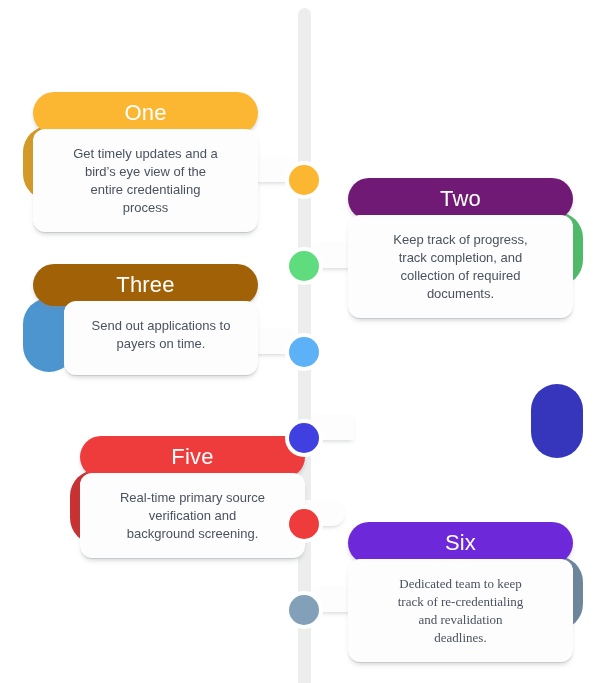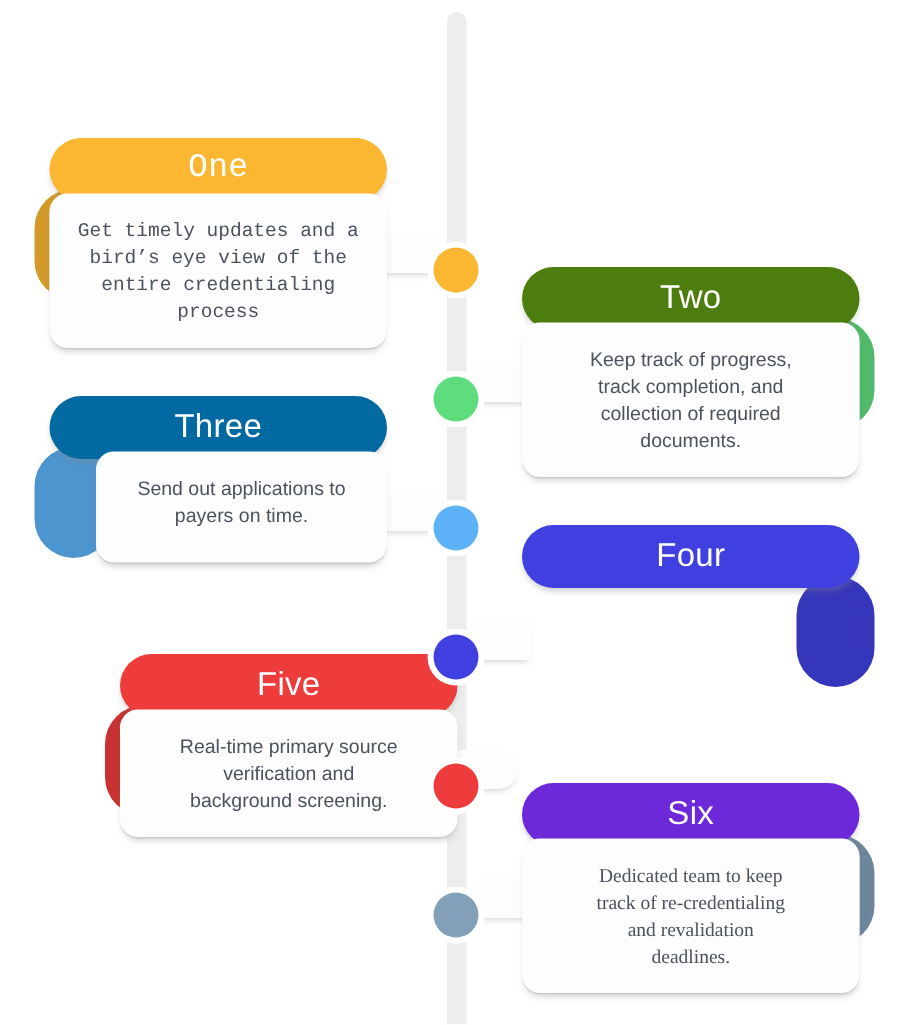--- a/index.html
+++ b/index.html
@@ -136,62 +136,59 @@
 
   <div id="nodes">
       <div class="node" style="top: 165px; background: rgb(251, 183, 49);"></div>
       <div class="node" style="top: 251px; background: rgb(95, 221, 126);"></div>
       <div class="node" style="top: 337px; background: rgb(92, 177, 247);"></div>
       <div class="node" style="top: 423px; background: rgb(64, 64, 224);"></div>
       <div class="node" style="top: 509px; background: rgb(238, 59, 59);"></div>
       <div class="node" style="top: 595px; background: rgb(130, 160, 184);"></div>
     </div>
   <div id="steps">
-      <div class="step left" style="top: 92px; font-family: Liberation Mono, monospace;">
+      <div class="step left" style="top: 92px;">
         <div class="accent" style="background: rgb(251, 183, 49);"></div>
         <div class="card-header" style="background: rgb(251, 183, 49);">
           <div class="title">One</div>
         </div>
         <div class="connector" style="top: 64px;"></div>
         <div class="card-body" style="min-height: 92px;">
           <div class="desc">Get timely updates and a
 bird’s eye view of the
 entire credentialing
 process</div>
         </div>
       </div>
       <div class="step right" style="top: 178px;">
         <div class="accent" style="background: rgb(95, 221, 126);"></div>
-        <div class="card-header" style="background: #4d7c0f;">
+        <div class="card-header" style="background: #701a75;">
           <div class="title">Two</div>
         </div>
         <div class="connector" style="top: 64px;"></div>
         <div class="card-body" style="min-height: 92px;">
           <div class="desc">Keep track of progress,
 track completion, and
 collection of required
 documents.</div>
         </div>
       </div>
       <div class="step left" style="top: 264px;">
         <div class="accent" style="background: rgb(92, 177, 247);"></div>
-        <div class="card-header" style="background: #0369a1;">
+        <div class="card-header" style="background: #a16207;">
           <div class="title">Three</div>
         </div>
         <div class="connector" style="top: 64px;"></div>
         <div class="card-body" style="min-height: 74px; margin-left: 31px;">
           <div class="desc">Send out applications to
 payers on time.</div>
         </div>
       </div>
       <div class="step right" style="top: 350px;">
         <div class="accent" style="background: rgb(64, 64, 224);"></div>
-        <div class="card-header" style="background: rgb(64, 64, 224);">
-          <div class="title">Four</div>
-        </div>
         <div class="connector" style="top: 64px;"></div>
       </div>
       <div class="step left" style="top: 436px; margin-left: 47px;">
         <div class="accent" style="background: rgb(238, 59, 59);"></div>
         <div class="card-header" style="background: rgb(238, 59, 59);">
           <div class="title">Five</div>
         </div>
         <div class="connector" style="top: 64px;"></div>
         <div class="card-body" style="min-height: 84px;">
           <div class="desc">Real-time primary source

